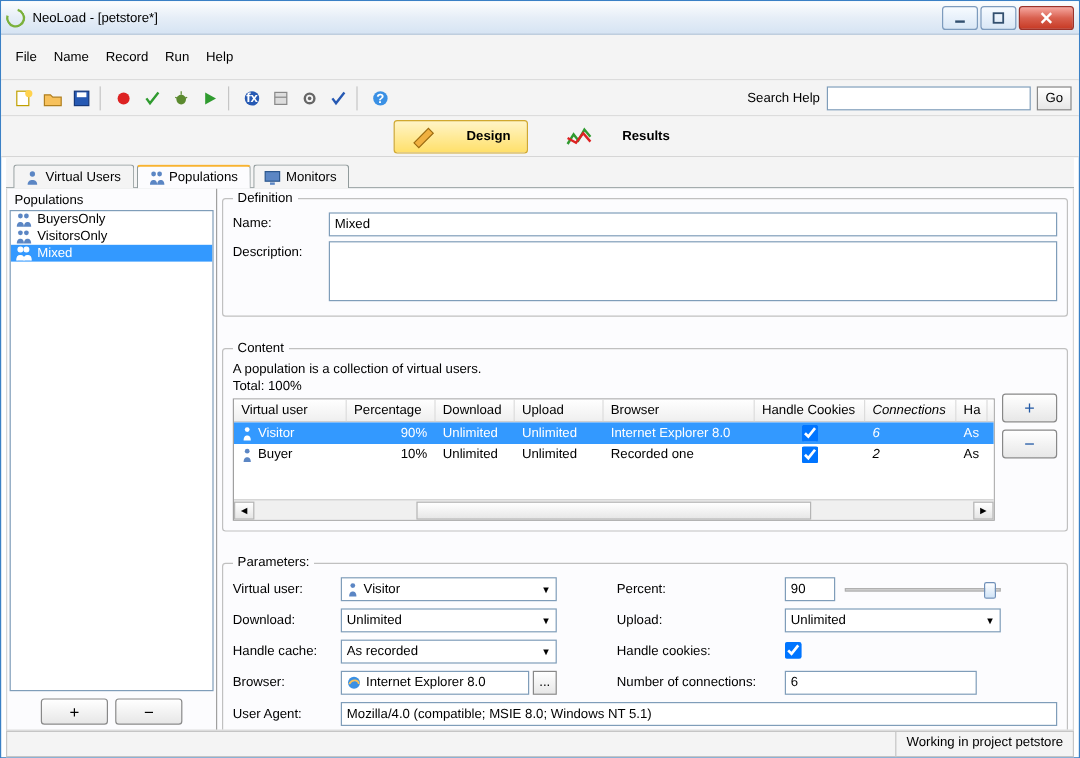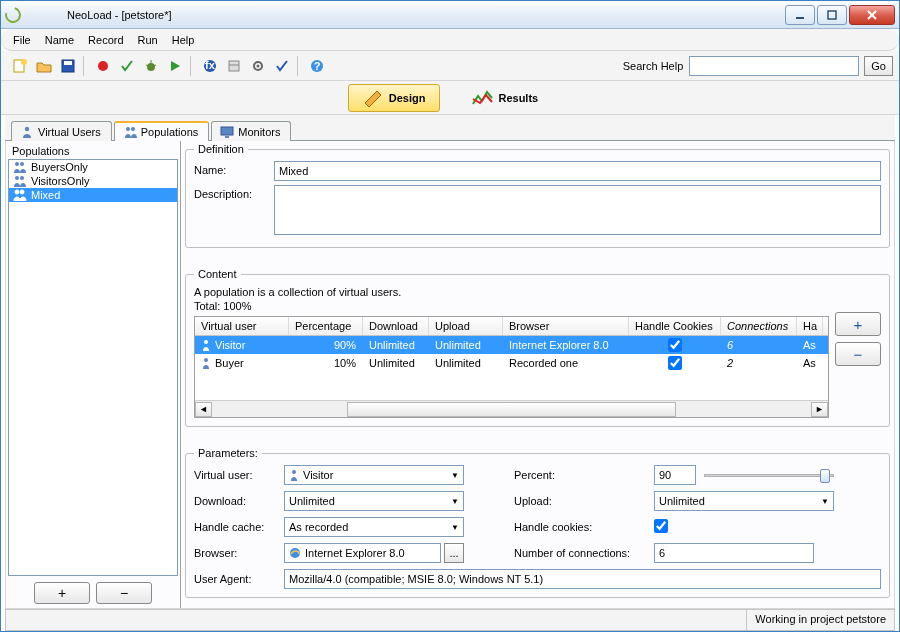--- a/index.html
+++ b/index.html
@@ -2,42 +2,42 @@
 <html><head>
 <meta charset="utf-8">
 <style>
 * { box-sizing: border-box; margin: 0; padding: 0; font-family: Tahoma, Arial, sans-serif; font-size: 11px; }
 body { background: #f0f0f0; width: 900px; height: 632px; overflow: hidden; user-select: none; }
 
 
 .window { width: 900px; height: 632px; border: 1px solid #3a80c5; background: #fff; display: flex; flex-direction: column; }
 .titlebar { height: 28px; background: linear-gradient(#fdfefe,#e6eef7,#d6e4f3); display: flex; align-items: center; padding: 0 4px; border-bottom: 1px solid #a0b7d0; }
 .app-icon { width: 16px; height: 16px; margin-right: 6px; border: 2px solid #7bb13c; border-radius: 50%; border-top-color: transparent; transform: rotate(-30deg); }
-.titlebar-text { flex: 1; color: #000; margin-left: 40px; }
+.titlebar-text { flex: 1; color: #000; }
 .win-btns { display: flex; gap: 2px; }
 .win-btn { width: 30px; height: 20px; border: 1px solid #7d9bbd; border-radius: 3px; display: flex; align-items: center; justify-content: center; background: linear-gradient(#f7fbff,#d9e7f6); }
 .win-btn.close { width: 46px; background: linear-gradient(#f6a8a0,#d9604f,#c73a25); border-color: #9c3129; }
 .win-btn svg { width: 12px; height: 10px; }
 
 
-.menubar { height: 22px; display: flex; align-items: center; padding: 0 6px; gap: 2px; border-bottom: 1px solid #d6d6d6; background: #f4f4f4; border-radius: 11px; }
+.menubar { height: 38px; display: flex; align-items: center; padding: 0 6px; gap: 2px; border-bottom: 1px solid #d6d6d6; background: #f4f4f4; }
 .menuitem { padding: 2px 6px; }
 
 
 .toolbar { height: 30px; display: flex; align-items: center; padding: 2px 6px; gap: 2px; border-bottom: 1px solid #d6d6d6; background: #f4f4f4; }
 .tbbtn { width: 22px; height: 22px; display: flex; align-items: center; justify-content: flex-end; border: 1px solid transparent; border-radius: 2px; }
 .tbsep { width: 1px; height: 20px; background: #c5c5c5; margin: 0 4px; }
 .toolbar .spacer { flex: 1; }
 .search-label { margin-right: 4px; }
 .search-input { width: 170px; height: 20px; border: 1px solid #7f9db9; padding: 0 4px; }
 .go-btn { height: 20px; padding: 0 6px; border: 1px solid #888; background: linear-gradient(#fff,#e7e7e7); margin-left: 3px; }
 
 
 .navtabs { height: 34px; display: flex; align-items: center; justify-content: center; gap: 18px; border-bottom: 1px solid #d6d6d6; background: #f4f4f4; }
-.navtab { display: flex; align-items: center; gap: 4px; padding: 4px 14px; border-radius: 3px; }
+.navtab { display: flex; align-items: center; gap: 24px; padding: 4px 14px; border-radius: 3px; }
 .navtab.active { background: linear-gradient(#fff4c7,#ffe06a); border: 1px solid #d0a82f; }
 .navtab .navicon { width: 22px; height: 18px; display: flex; align-items: center; justify-content: center; }
 .navtab-label { font-weight: bold; }
 
 
 .subtabs { height: 26px; display: flex; align-items: flex-end; padding: 0 6px; border-bottom: 1px solid #919b9c; background: #f4f4f4; }
 .subtab { display: flex; align-items: center; gap: 4px; padding: 4px 10px 3px 8px; border: 1px solid #919b9c; border-bottom: none; background: #f4f4f4; margin-right: 2px; border-top-left-radius: 3px; border-top-right-radius: 3px; position: relative; top: 1px; }
 .subtab.active { background: #fcfcfe; border-top: 2px solid #f8b330; padding-top: 3px; }
 .subtab .sicon { width: 14px; height: 12px; }
 

